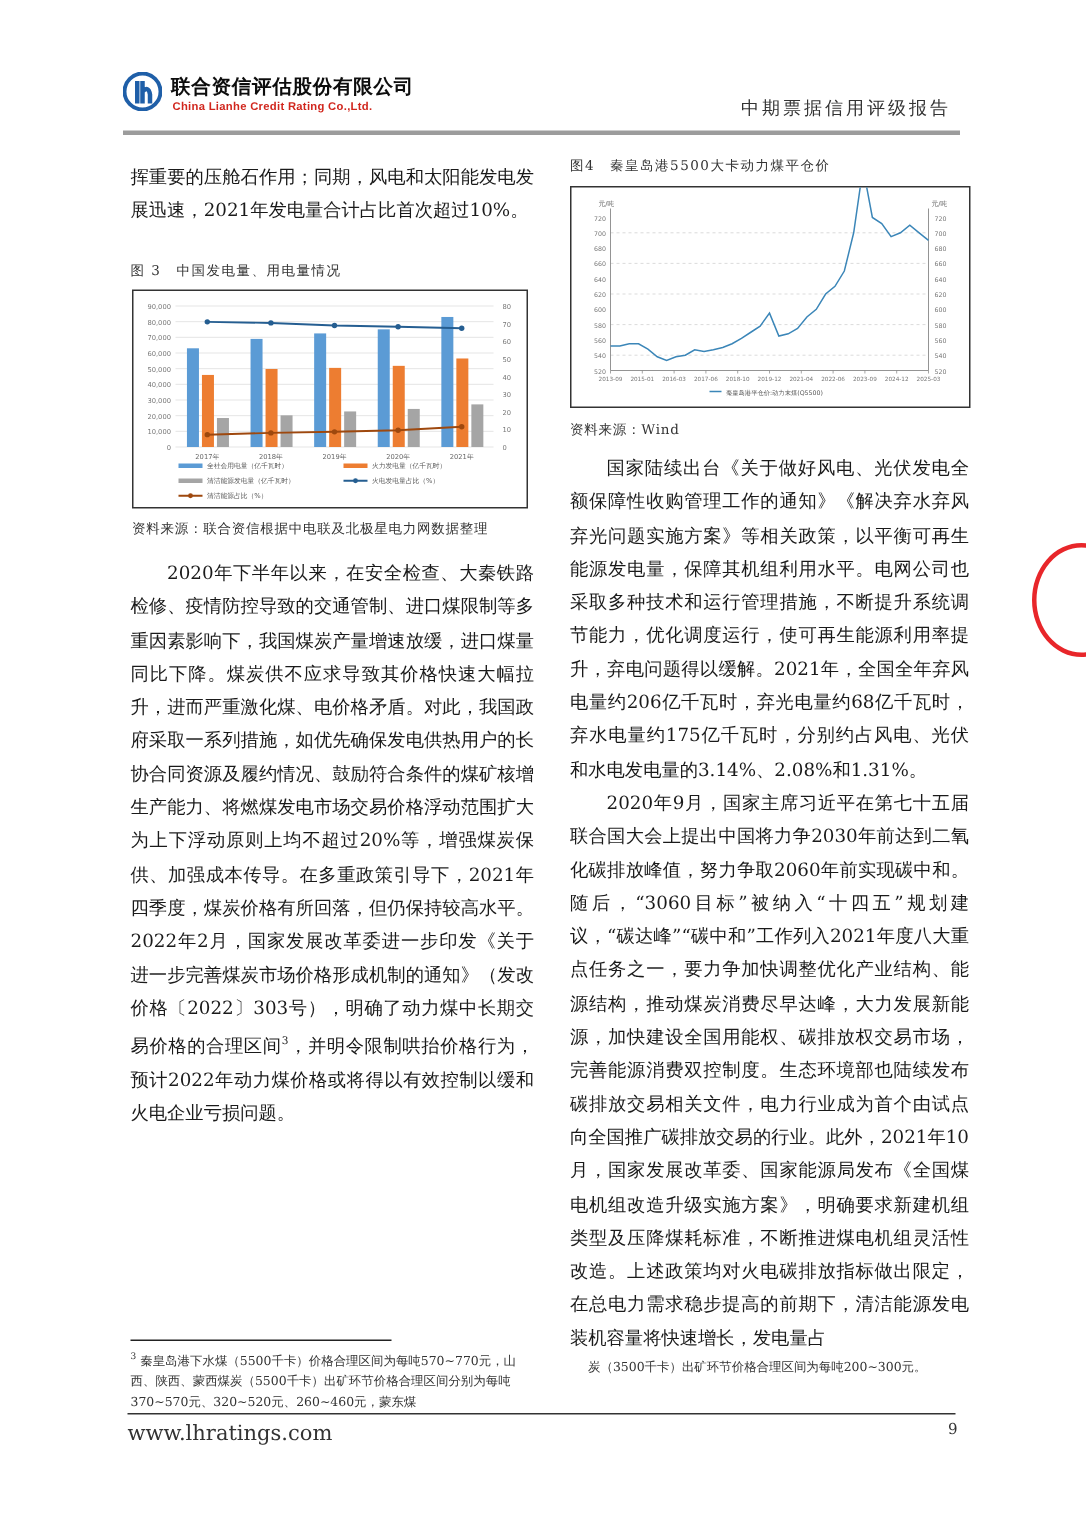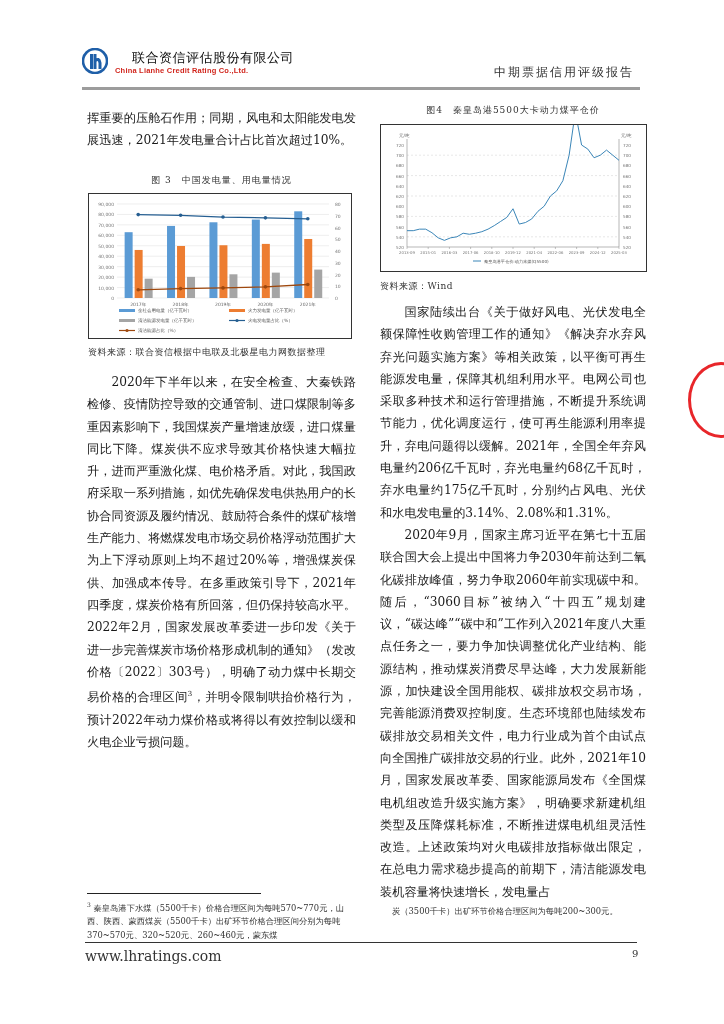--- a/index.html
+++ b/index.html
@@ -1,31 +1,31 @@
 <!DOCTYPE html>
 <html><head>
 <meta charset="utf-8">
 <style>
   html, body { margin: 0; padding: 0; background: #ffffff; }
   body { width: 724px; height: 1024px; position: relative; overflow: hidden; font-family: "DejaVu Serif", "Liberation Serif", serif; color: #1a1a1a; }
   .header { position: absolute; left: 82px; top: 48px; width: 560px; height: 36px; }
   .logo { position: absolute; left: 0; top: 0; width: 26px; height: 26px; }
-  .brand-cn { position: absolute; left: 32px; top: 1px; font-family: "DejaVu Sans", sans-serif; font-weight: normal; font-size: 13px; letter-spacing: 0.5px; color: #0d0d0d; margin-left: 18px; }
+  .brand-cn { position: absolute; left: 32px; top: 1px; font-family: "DejaVu Sans", sans-serif; font-weight: bold; font-size: 13px; letter-spacing: 0.5px; color: #0d0d0d; }
   .brand-en { position: absolute; left: 33px; top: 18px; font-family: "Liberation Sans", sans-serif; font-weight: bold; font-size: 7.5px; color: #d1261d; letter-spacing: 0.2px; }
   .report-type { position: absolute; right: 8px; top: 16px; font-size: 12px; letter-spacing: 2px; color: #333; }
   .header-rule { position: absolute; left: 82px; top: 87px; width: 558px; height: 3px; background: #9c9c9c; }
 
   .col { position: absolute; font-size: 12.2px; line-height: 22.3px; text-align: justify; }
   .col p { margin: 0; }
   .indent { text-indent: 2em; }
   .bold { font-weight: bold; }
   .left { left: 87px; width: 269px; }
   .right { left: 380px; width: 266px; }
 
-  .fig-caption { position: absolute; font-size: 9px; letter-spacing: 1px; color: #333; text-align: center; }
+  .fig-caption { position: absolute; font-size: 9px; letter-spacing: 1px; color: #333; }
   .chart-box { position: absolute; border: 1px solid #333; background: #fff; }
   .source { position: absolute; font-size: 9px; color: #333; letter-spacing: 0.5px; }
 
   .stamp { position: absolute; left: 688px; top: 362px; width: 60px; height: 70px; border: 3px solid #e8262a; border-radius: 50%; }
 
   .fn-rule { position: absolute; left: 87px; top: 893px; width: 174px; height: 1px; background: #222; }
   .footnote { position: absolute; font-size: 8.3px; line-height: 13.5px; color: #333; }
   .footer-rule { position: absolute; left: 85px; top: 942px; width: 552px; height: 1px; background: #333; }
   .footer-url { position: absolute; left: 85px; top: 948px; font-size: 14px; color: #333; }
   .page-no { position: absolute; left: 632px; top: 948px; font-size: 10px; color: #333; }

